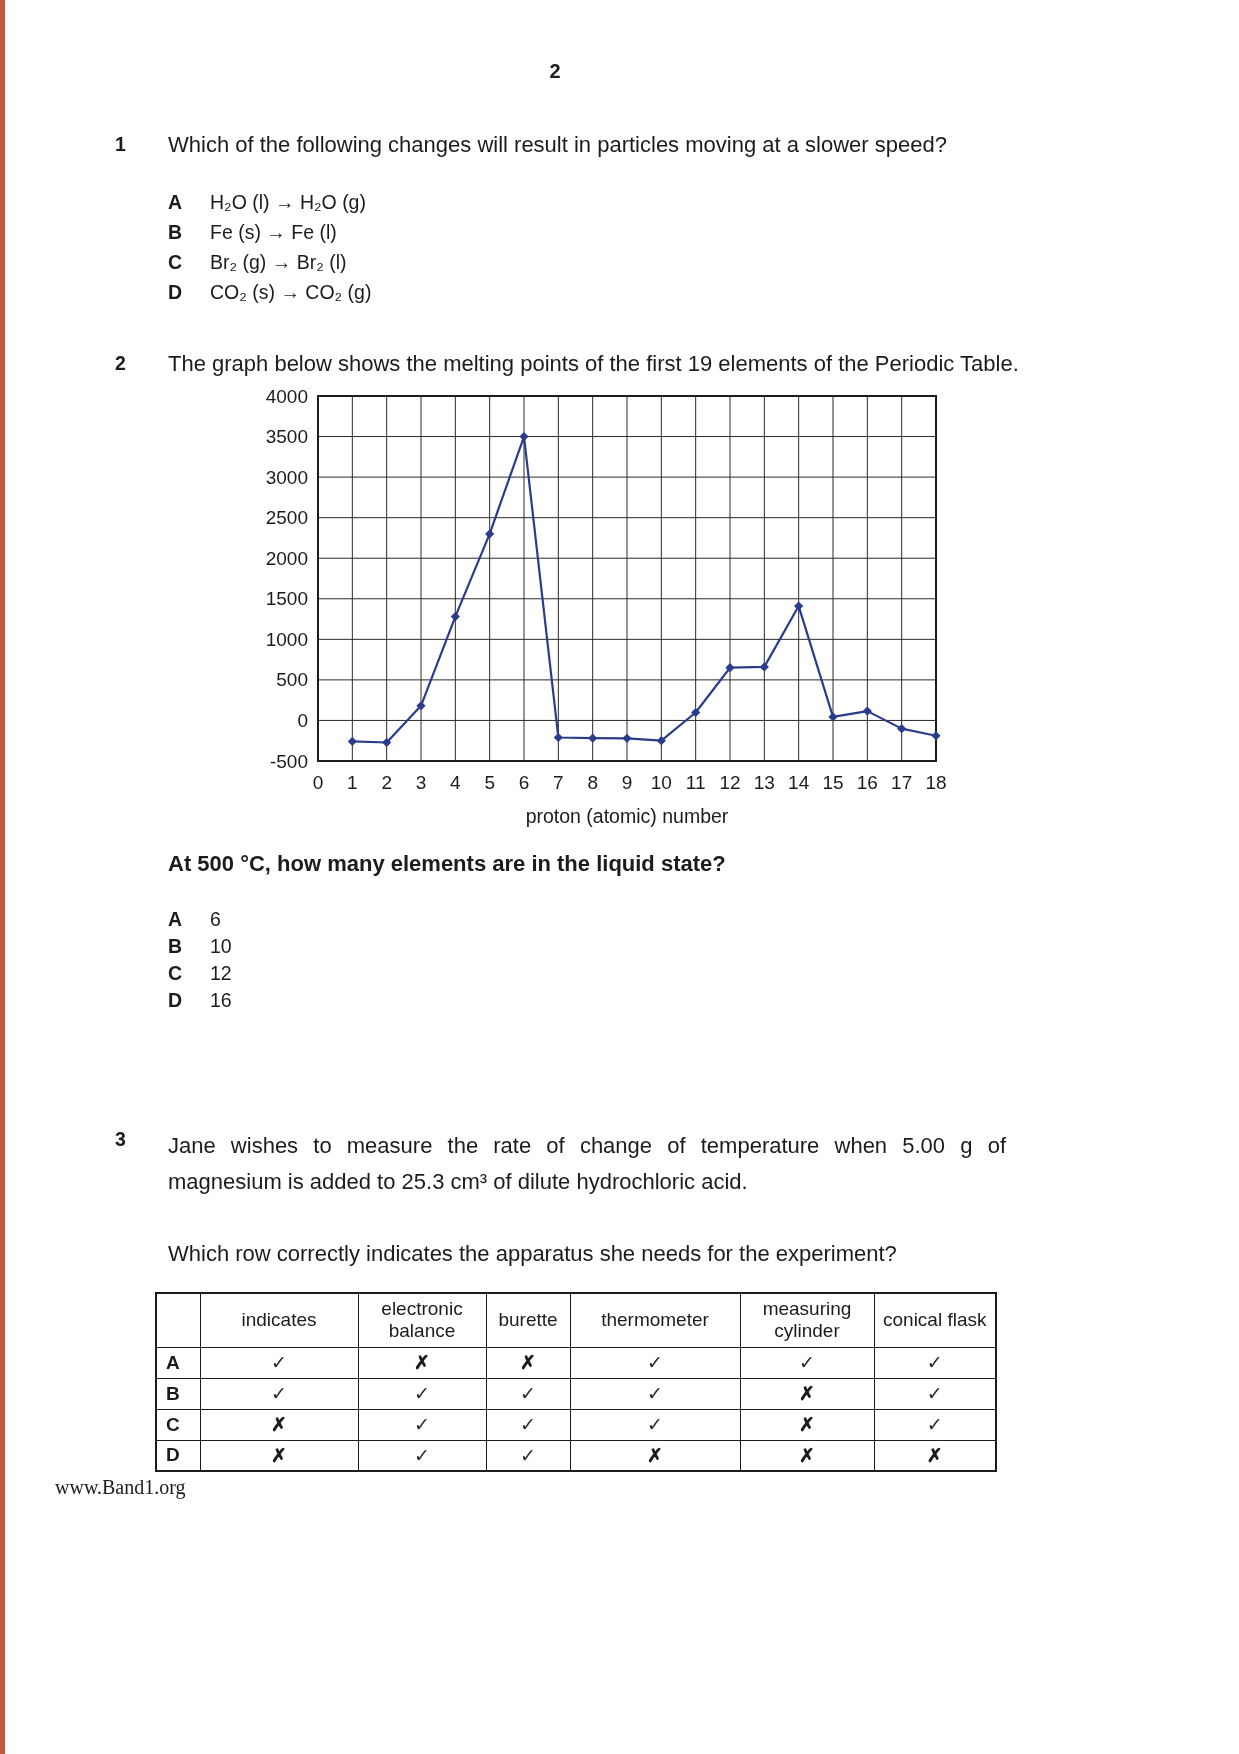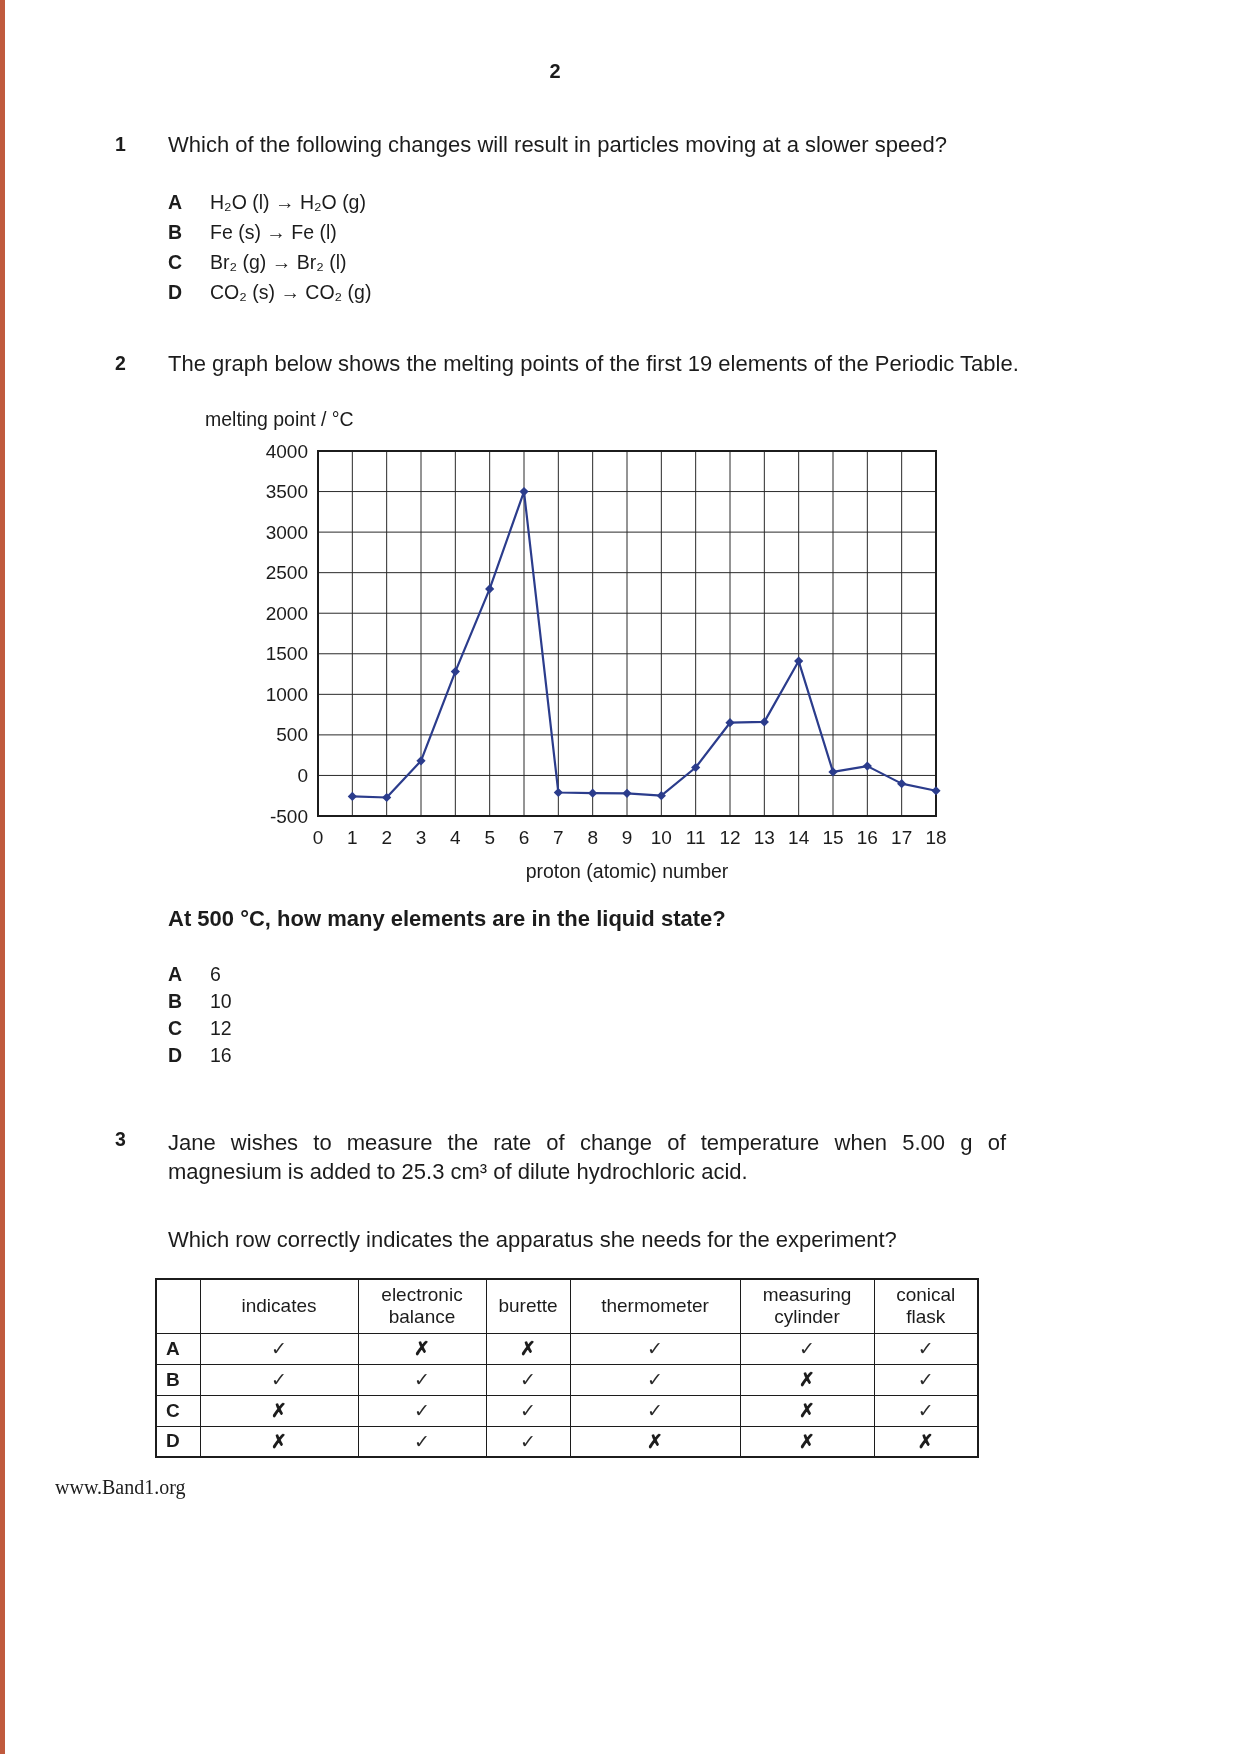--- a/index.html
+++ b/index.html
@@ -18,21 +18,21 @@
   #q2{top:352px;left:115px;width:1070px;}
   #q3{top:1128px;left:115px;width:1020px;}
   .q-text{font-size:22px;line-height:24px;}
   .options{margin-top:30px;}
   .opt-row{display:flex;line-height:30px;}
   .opt-label{width:42px;font-weight:bold;flex-shrink:0;}
   #q2-options .opt-row{line-height:27px;}
   .chart-title{margin-top:32px;margin-left:37px;font-size:19.5px;}
   #chart-svg{display:block;margin-top:10px;margin-left:37px;}
   .sub-q{margin-top:16px;font-weight:bold;}
-  .q3-text{width:838px;text-align:justify;line-height:29px;}
+  .q3-text{width:838px;text-align:justify;line-height:36px;}
   .sub-q3{margin-top:42px;line-height:24px;}
   table{border-collapse:collapse;margin-top:26px;margin-left:-13px;table-layout:fixed;
     border:2px solid #1c1c1c;}
   th,td{border:1px solid #1c1c1c;text-align:center;font-weight:normal;font-size:19px;}
   th{height:54px;vertical-align:middle;line-height:22px;padding:2px 4px;}
   td{height:31px;}
   td.rowlabel{font-weight:bold;text-align:left;padding-left:9px;}
   td.cross{font-weight:bold;font-size:19px;}
   td.check{font-size:19px;color:#2a2a2a;}
   .footer{position:absolute;left:55px;top:1476px;
@@ -73,21 +73,20 @@
           <span class="opt-text">CO₂ (s) → CO₂ (g)</span>
         </div>
       </div>
   </div>
 </section>
 
 <section class="question" id="q2">
   <span class="qnum">2</span>
   <div class="qcontent">
     <p class="q-text">The graph below shows the melting points of the first 19 elements of the Periodic Table.</p>
-    <div class="chart-title">melting point / °C</div>
     <svg id="chart-svg" width="745" height="450">
         <line class="grid" x1="113" y1="10" x2="113" y2="375"></line>
         <line class="grid" x1="147.33333333333331" y1="10" x2="147.33333333333331" y2="375"></line>
         <line class="grid" x1="181.66666666666666" y1="10" x2="181.66666666666666" y2="375"></line>
         <line class="grid" x1="216" y1="10" x2="216" y2="375"></line>
         <line class="grid" x1="250.33333333333331" y1="10" x2="250.33333333333331" y2="375"></line>
         <line class="grid" x1="284.6666666666667" y1="10" x2="284.6666666666667" y2="375"></line>
         <line class="grid" x1="319" y1="10" x2="319" y2="375"></line>
         <line class="grid" x1="353.33333333333337" y1="10" x2="353.33333333333337" y2="375"></line>
         <line class="grid" x1="387.66666666666663" y1="10" x2="387.66666666666663" y2="375"></line>
@@ -191,21 +190,21 @@
     <p class="q-text sub-q3">Which row correctly indicates the apparatus she needs for the experiment?</p>
     <table id="apparatus-table">
         <thead>
           <tr>
             <th style="width:44px"></th>
             <th style="width:158px">indicates</th>
             <th style="width:128px">electronic balance</th>
             <th style="width:84px">burette</th>
             <th style="width:170px">thermometer</th>
             <th style="width:134px">measuring cylinder</th>
-            <th style="width:104px">conical flask</th>
+            <th style="width:122px">conical flask</th>
           </tr>
         </thead>
         <tbody>
           <tr>
             <td class="rowlabel">A</td>
             <td class="check">✓</td>
             <td class="cross">✗</td>
             <td class="cross">✗</td>
             <td class="check">✓</td>
             <td class="check">✓</td>

